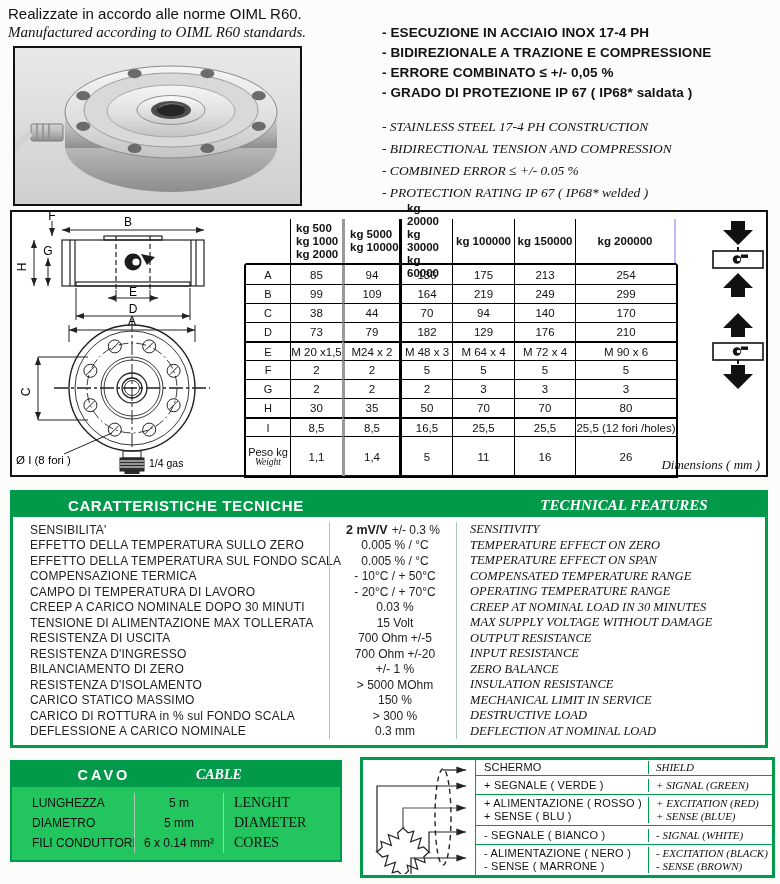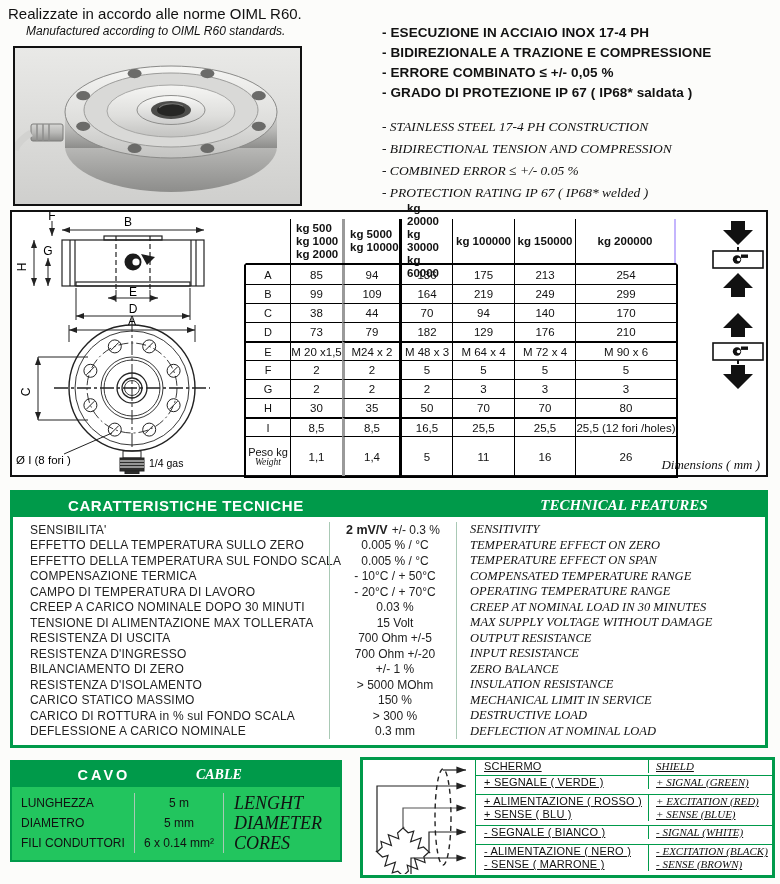--- a/index.html
+++ b/index.html
@@ -3,21 +3,21 @@
 <meta charset="utf-8">
 <style>
   * { margin:0; padding:0; box-sizing:border-box; }
   html,body { background:#fff; }
   #page { position:relative; width:780px; height:884px; background:#fcfcfa;
           font-family:"Liberation Sans", sans-serif; color:#111; overflow:hidden; }
 
   
   .top-note { position:absolute; left:8px; top:5px; }
   .n1 { font-size:15px; }
-  .n2 { font-family:Liberation Sans, sans-serif; font-style:italic; font-size:12px; margin-top:2px;margin-left:18px; }
+  .n2 { font-family:Liberation Serif, serif; font-style:italic; font-size:15px; margin-top:2px; }
 
   
   .photo { position:absolute; left:13px; top:46px; width:289px; height:160px;
            border:2px solid #111; background:#dcdcda; }
   .photo svg { display:block; }
 
   
   .features { position:absolute; left:382px; top:23px; width:396px; }
   .feat-it .fline { font-weight:bold; font-size:13.5px; line-height:20px; letter-spacing:0.1px; }
   .feat-en { margin-top:13px; }
@@ -74,32 +74,32 @@
           font-size:12.5px; display:flex; align-items:center; white-space:nowrap; }
 
   
   .cable { position:absolute; left:10px; top:760px; width:332px; border:2px solid var(--green); background:#22c55e; }
   .cable-bar { height:25px; background:var(--green); display:flex; align-items:center; color:#fff; }
   .cbar-it { width:185px; text-align:center; font-weight:bold; font-size:14.5px; letter-spacing:3px; }
   .cbar-en { margin-left:auto; width:145px; text-align:left; font-family:"Liberation Serif", serif;
              font-style:italic; font-weight:bold; font-size:14px; }
   .cable-body { padding:6px 0 7px; }
   .crow { display:flex; align-items:stretch; height:20px; }
-  .c-it { width:122px; padding-left:9px; font-size:12px; display:flex; align-items:center; white-space:nowrap; }
+  .c-it { width:122px; padding-left:20px; font-size:12px; display:flex; align-items:center; white-space:nowrap; }
   .c-val { width:90px; border-left:1px solid #a9c9b5; border-right:1px solid #a9c9b5;
            display:flex; align-items:center; justify-content:center; font-size:12px; }
-  .c-en { flex:1; padding-left:10px; font-family:"Liberation Serif", serif; font-style:italic;
-          font-size:18px; display:flex; align-items:center; }
+  .c-en { flex:1; padding-left:10px; font-family:"Liberation Serif", serif; 
+          font-size:14px; display:flex; align-items:center; }
 
   
   .wiring { position:absolute; left:360px; top:757px; width:415px; height:121px;
             border:3px solid var(--green); display:flex; background:#fff; }
   .wleft { width:112px; position:relative; }
   .wtable { flex:1; border-left:1px solid var(--green); display:flex; flex-direction:column; }
-  .wrow { display:flex; align-items:flex-start; border-bottom:1px solid var(--green);text-decoration:underline; }
+  .wrow { display:flex; align-items:center; border-bottom:1px solid var(--green); }
   .wrow:nth-child(1){height:16px}.wrow:nth-child(2){height:19px}.wrow:nth-child(3){height:31px}
   .wrow:nth-child(4){height:19px}.wrow:nth-child(5){flex:1;border-bottom:none}
   .w-it { flex:0 0 172px; padding-left:8px; font-size:11px; display:flex; align-items:center;
           white-space:pre-line; line-height:13px; letter-spacing:0.2px; }
   .w-en { flex:1; border-left:1px solid var(--green); padding-left:7px;
           font-family:"Liberation Serif", serif; font-style:italic; font-size:11px;
           display:flex; align-items:center; white-space:pre-line; line-height:13px; }
 
   svg text { font-family:"Liberation Sans", sans-serif; }
   :root { --green:#009a4a; }

